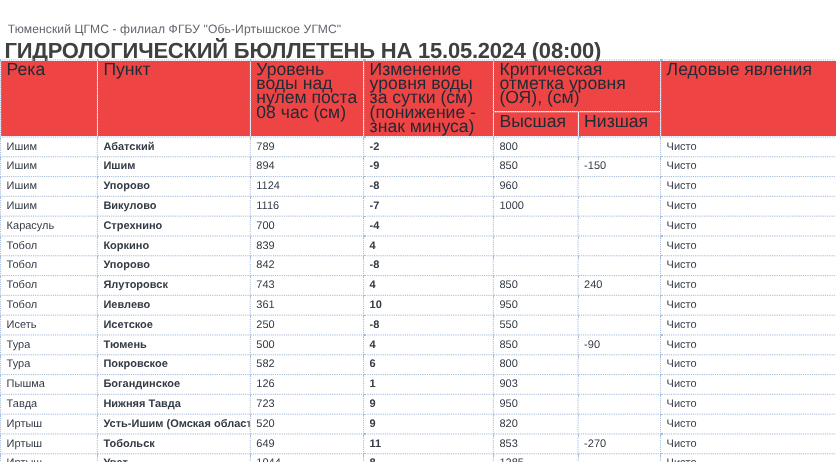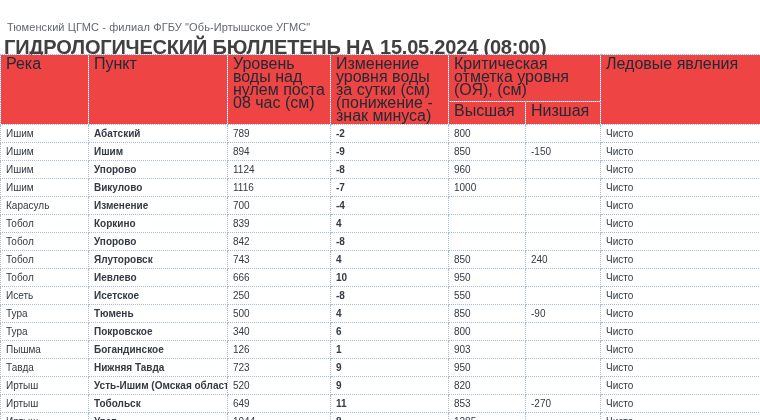--- a/index.html
+++ b/index.html
@@ -129,21 +129,21 @@
           <td class="col-river">Ишим</td>
           <td class="col-station">Викулово</td>
           <td class="col-level">1116</td>
           <td class="col-change">-7</td>
           <td class="col-high">1000</td>
           <td class="col-low"></td>
           <td class="col-ice">Чисто</td>
         </tr>
         <tr>
           <td class="col-river">Карасуль</td>
-          <td class="col-station">Изменение</td>
+          <td class="col-station">Стрехнино</td>
           <td class="col-level">700</td>
           <td class="col-change">-4</td>
           <td class="col-high"></td>
           <td class="col-low"></td>
           <td class="col-ice">Чисто</td>
         </tr>
         <tr>
           <td class="col-river">Тобол</td>
           <td class="col-station">Коркино</td>
           <td class="col-level">839</td>
@@ -166,21 +166,21 @@
           <td class="col-station">Ялуторовск</td>
           <td class="col-level">743</td>
           <td class="col-change">4</td>
           <td class="col-high">850</td>
           <td class="col-low">240</td>
           <td class="col-ice">Чисто</td>
         </tr>
         <tr>
           <td class="col-river">Тобол</td>
           <td class="col-station">Иевлево</td>
-          <td class="col-level">666</td>
+          <td class="col-level">361</td>
           <td class="col-change">10</td>
           <td class="col-high">950</td>
           <td class="col-low"></td>
           <td class="col-ice">Чисто</td>
         </tr>
         <tr>
           <td class="col-river">Исеть</td>
           <td class="col-station">Исетское</td>
           <td class="col-level">250</td>
           <td class="col-change">-8</td>
@@ -193,21 +193,21 @@
           <td class="col-station">Тюмень</td>
           <td class="col-level">500</td>
           <td class="col-change">4</td>
           <td class="col-high">850</td>
           <td class="col-low">-90</td>
           <td class="col-ice">Чисто</td>
         </tr>
         <tr>
           <td class="col-river">Тура</td>
           <td class="col-station">Покровское</td>
-          <td class="col-level">340</td>
+          <td class="col-level">582</td>
           <td class="col-change">6</td>
           <td class="col-high">800</td>
           <td class="col-low"></td>
           <td class="col-ice">Чисто</td>
         </tr>
         <tr>
           <td class="col-river">Пышма</td>
           <td class="col-station">Богандинское</td>
           <td class="col-level">126</td>
           <td class="col-change">1</td>

